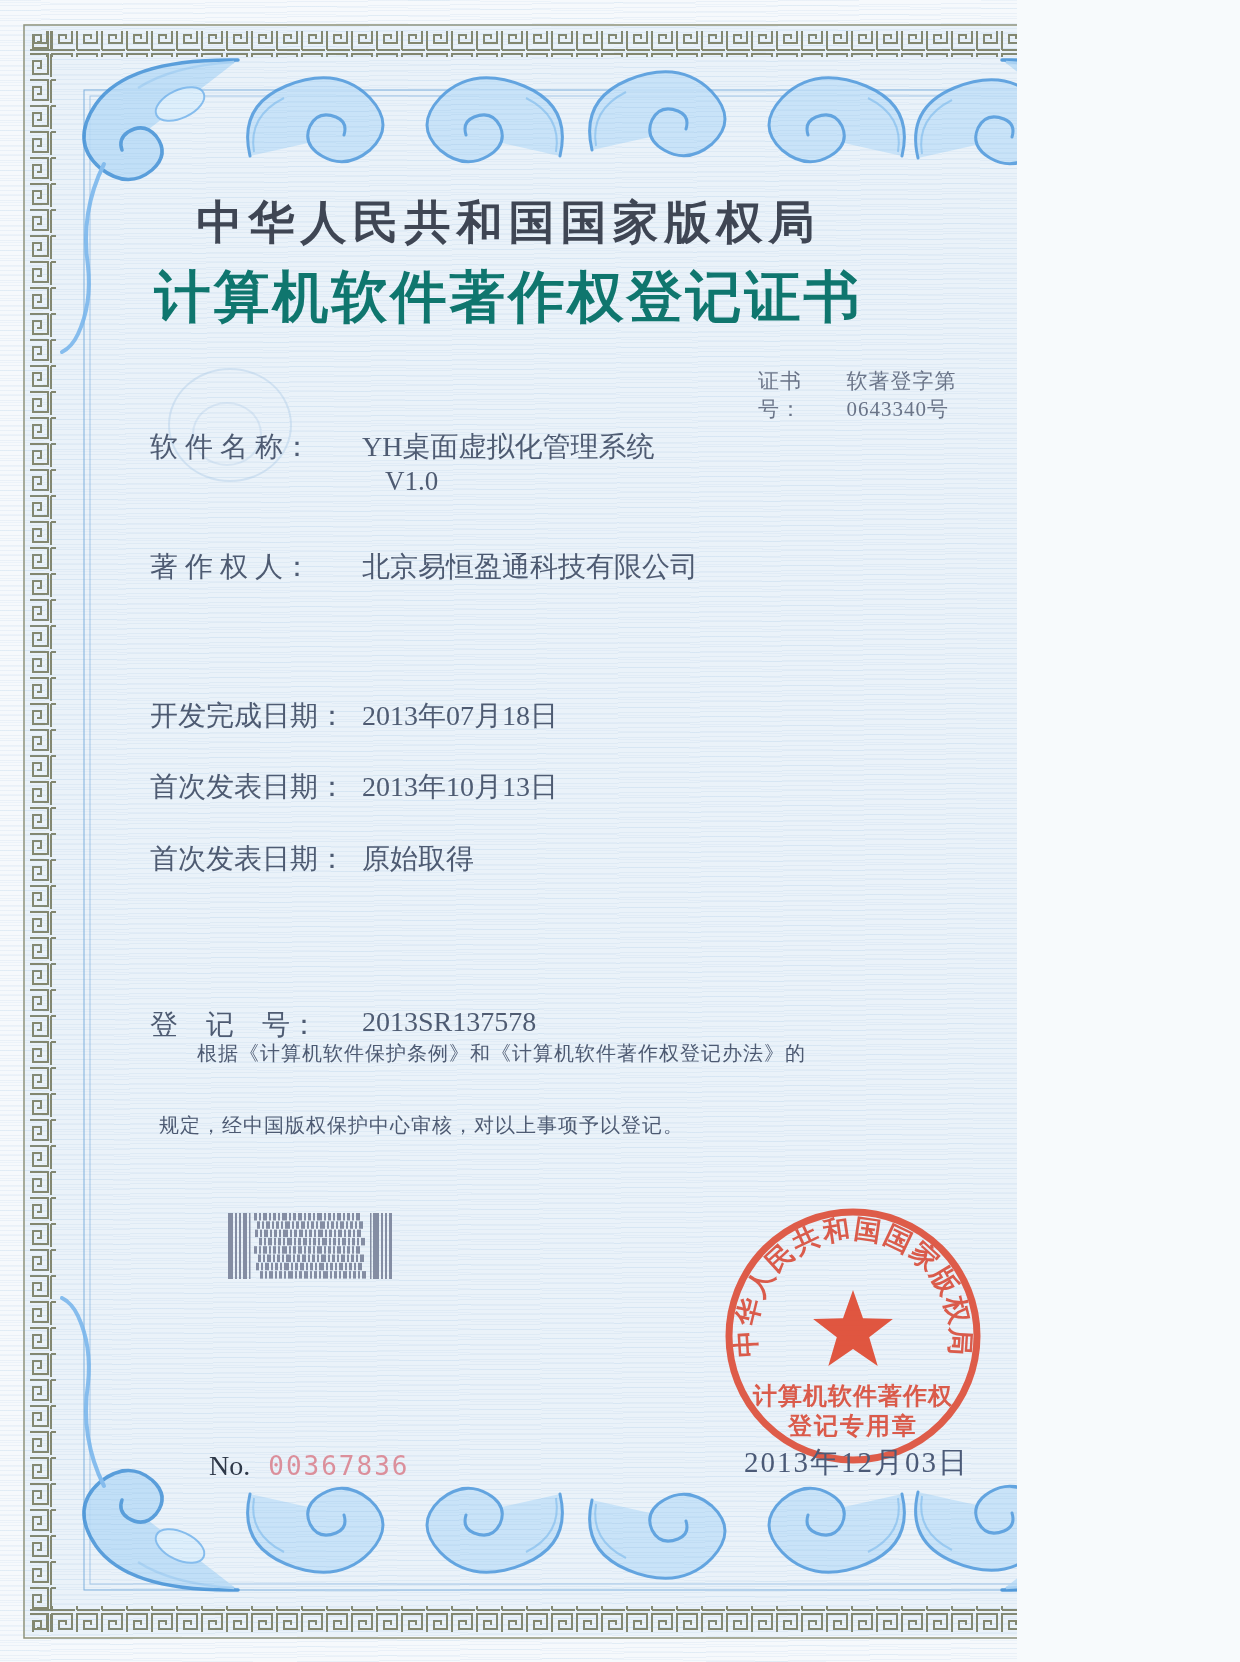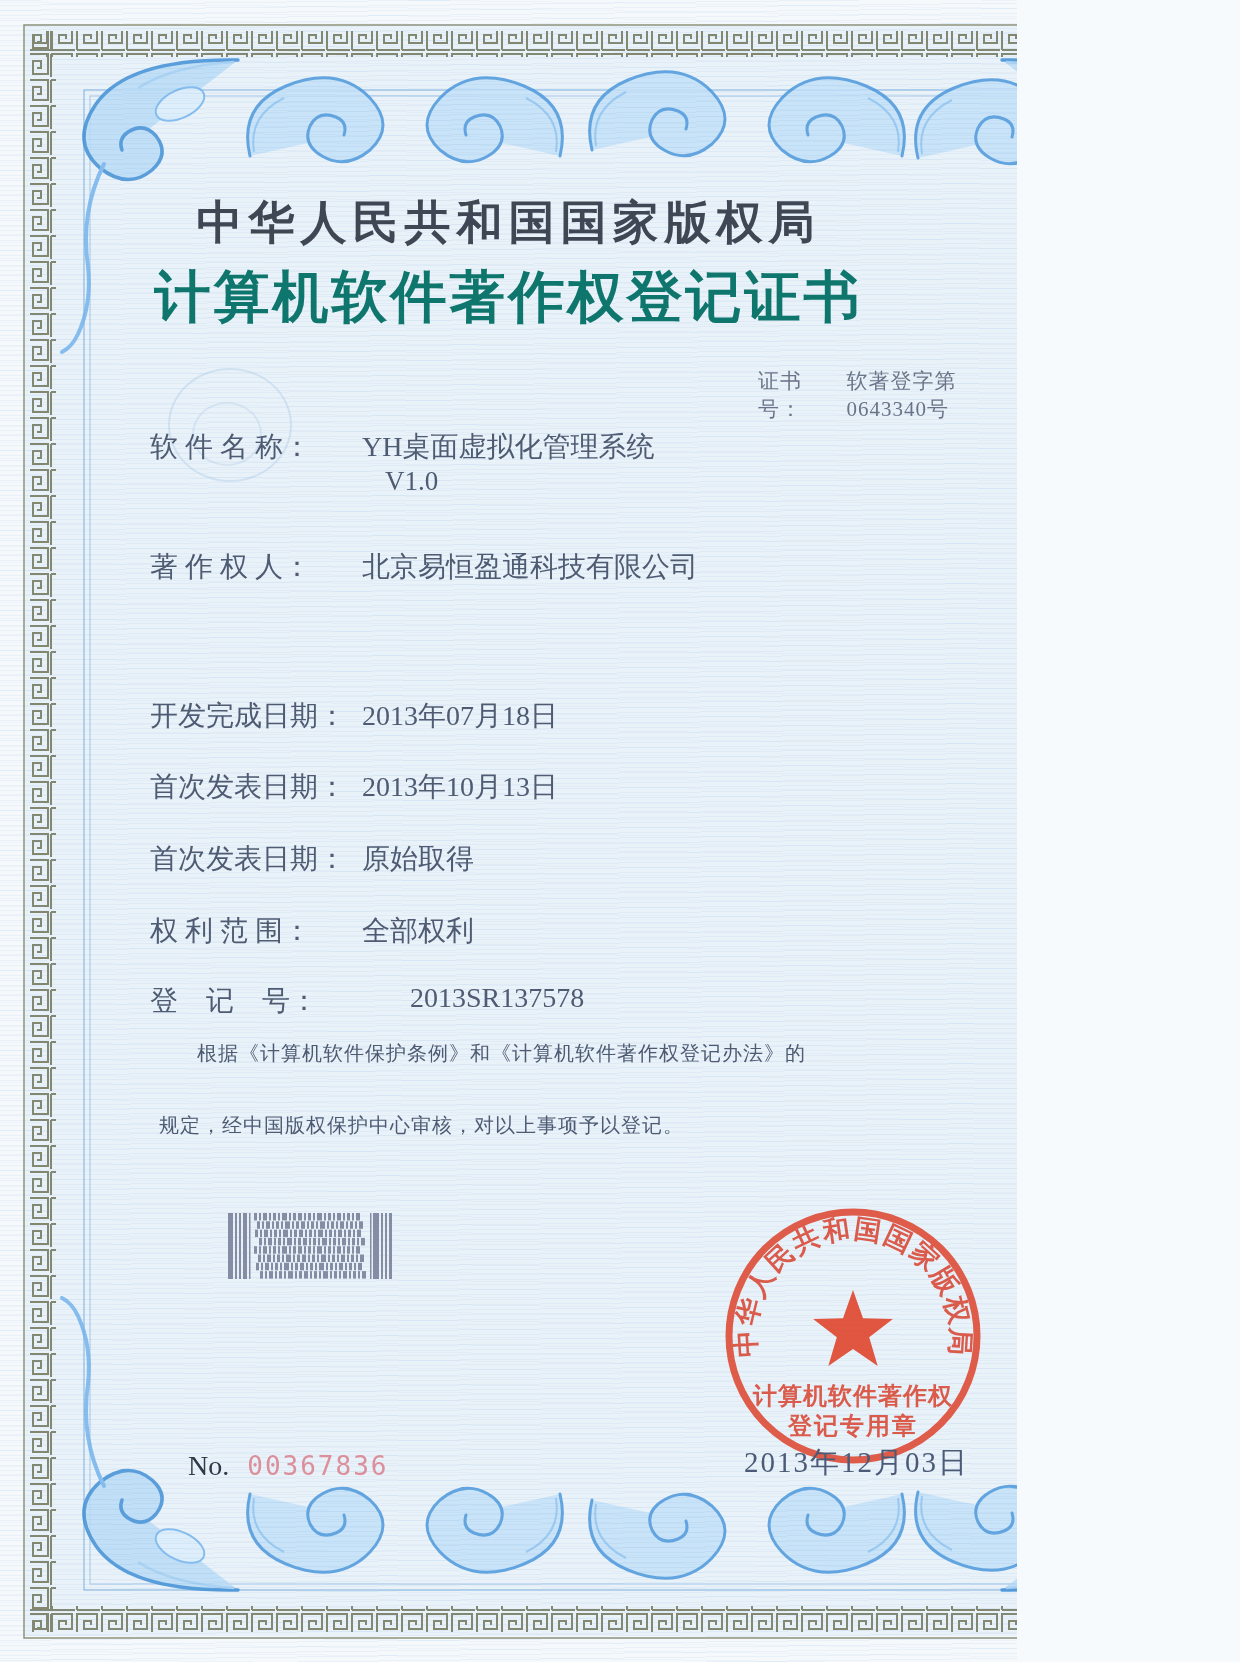--- a/index.html
+++ b/index.html
@@ -24,21 +24,21 @@
           letter-spacing:3px; color:#0f766e;}
   .certno{left:758px; top:367px; font-size:21px; color:#6a7488; display:flex; gap:18px;
           letter-spacing:1px;}
   .field{position:absolute; left:150px; z-index:2; display:flex; font-size:28px; color:#4e5b72;}
   .field .lab{width:212px; flex:0 0 auto;}
   .field .val{white-space:nowrap;}
   .vline2{left:357px; top:466px; font-size:27px; color:#4e5b72;margin-left:28px;}
   .stmt{font-size:20px; color:#4d5a72; letter-spacing:1px; white-space:nowrap;}
   .stmt1{left:197px; top:1040px;}
   .stmt2{left:143px; top:1112px;margin-left:16px;}
-  .serial{left:188px; top:1450px; font-size:28px; color:#2e3848; display:flex; gap:18px; align-items:baseline;}
+  .serial{left:209px; top:1450px; font-size:28px; color:#2e3848; display:flex; gap:18px; align-items:baseline;}
   .serial .num{font-family:"DejaVu Sans Mono","Liberation Mono",monospace; font-size:26px;
                color:#db8f9b; letter-spacing:2px;}
   .sealdate{left:744px; top:1443px; z-index:4; font-size:29px; color:#4b5a77; letter-spacing:2px;}
   .sealwrap{left:708px; top:1191px; width:290px; height:290px; z-index:3;}
   .bcwrap{left:228px; top:1213px; width:165px; height:66px; z-index:2;}
   .wm{position:absolute; z-index:1; border-radius:50%; border:2px solid rgba(160,195,225,.35);}
 </style>
 </head>
 <body>
 
@@ -119,26 +119,22 @@
   <div class="field" style="top:768px;">
     <span class="lab">首次发表日期：</span>
     <span class="val">2013年10月13日</span>
   </div>
 
   <div class="field" style="top:840px;">
     <span class="lab">首次发表日期：</span>
     <span class="val">原始取得</span>
   </div>
 
-  <div class="field" style="top:912px;">
-    <span class="lab">权 利 范 围：</span>
-    <span class="val">全部权利</span>
-  </div>
-
-  <div class="field" style="top:982px;gap:48px;">
+
+  <div class="field" style="top:1006px;">
     <span class="lab">登　记　号：</span>
     <span class="val">2013SR137578</span>
   </div>
 
   <div class="abs stmt stmt1">根据《计算机软件保护条例》和《计算机软件著作权登记办法》的</div>
   <div class="abs stmt stmt2">规定，经中国版权保护中心审核，对以上事项予以登记。</div>
 
   <div class="abs bcwrap">
     <svg width="165" height="66" viewBox="0 0 165 66" aria-hidden="true">
       <defs>

